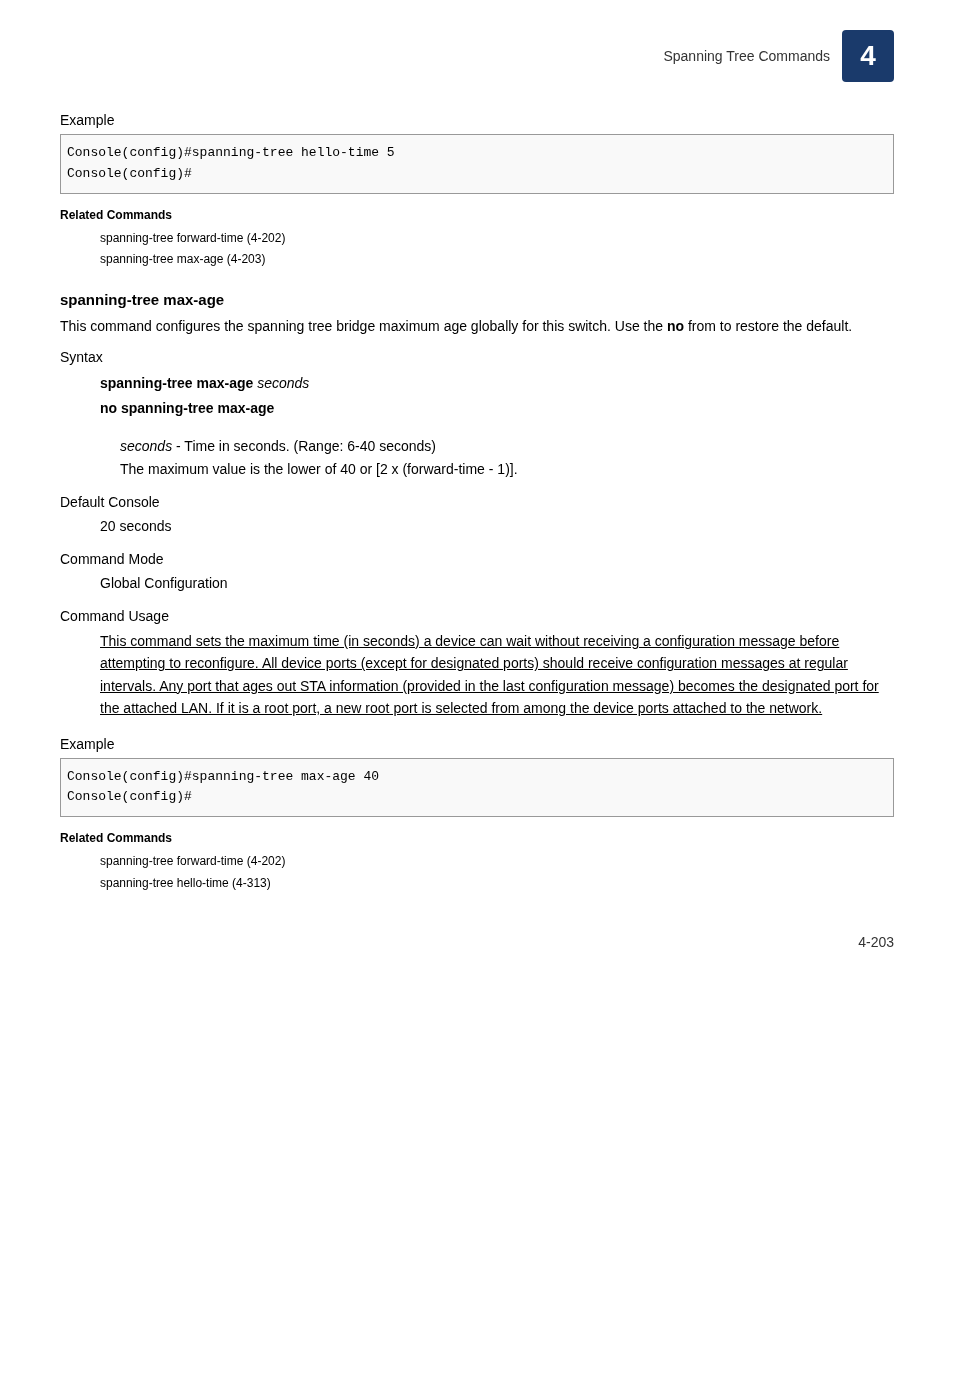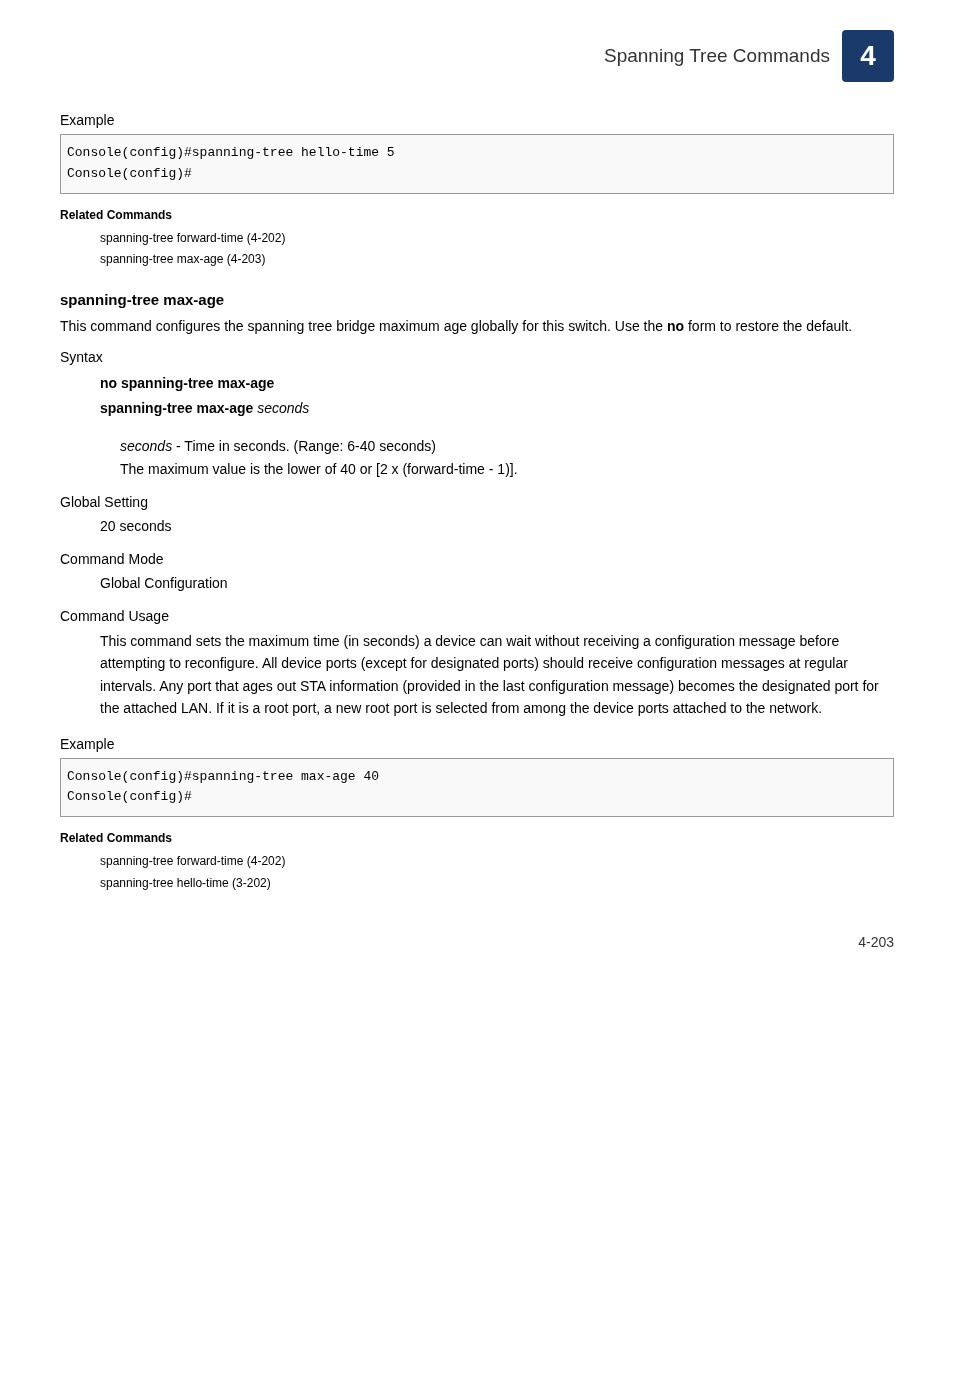--- a/index.html
+++ b/index.html
@@ -15,21 +15,21 @@
 
     
     .page-header {
       display: flex;
       justify-content: flex-end;
       align-items: center;
       margin-bottom: 30px;
       border-bottom: none;
     }
     .header-title {
-      font-size: 19px;
+      font-size: 14px;
       color: #333;
       margin-right: 12px;
     }
     .chapter-badge {
       background: #1a3a6b;
       color: #fff;
       font-size: 28px;
       font-weight: bold;
       width: 52px;
       height: 52px;
@@ -112,20 +112,21 @@
     .subsection-indent {
       padding-left: 40px;
       line-height: 1.5;
     }
 
     
     .usage-paragraph {
       padding-left: 40px;
       line-height: 1.6;
       margin-bottom: 16px;
+      text-decoration: underline;
     }
 
     
     .page-number {
       text-align: right;
       font-size: 14px;
       margin-top: 40px;
       color: #333;
     }
   </style>
@@ -147,44 +148,44 @@
   <div class="related-commands-title">Related Commands</div>
   <div class="related-commands-list">
     <div>spanning-tree forward-time (4-202)</div>
     <div>spanning-tree max-age (4-203)</div>
   </div>
 </div>
 
 <div class="command-name">spanning-tree max-age</div>
 
 <div class="description">
-  <span>This command configures the spanning tree bridge maximum age globally for this switch. Use the </span><b>no</b><span> form to restore the default.</span>
+  <span>This command configures the spanning tree bridge maximum age globally for this switch. Use the </span><b>no</b><span> from to restore the default.</span>
 </div>
 
 <div class="subsection">
   <div class="section-heading">Syntax</div>
   <div class="syntax-block">
     <div>
-      <span class="cmd-bold">no spanning-tree max-age</span><span class="cmd-italic"></span>
+      <span class="cmd-bold">spanning-tree max-age</span><span class="cmd-italic"> seconds</span>
     </div>
     <div>
-      <span class="cmd-bold">spanning-tree max-age</span><span class="cmd-italic"> seconds</span>
+      <span class="cmd-bold">no spanning-tree max-age</span><span class="cmd-italic"></span>
     </div>
   </div>
 
   <div class="param-block">
     <div>
       <span style="font-style:italic;">seconds</span><span> - Time in seconds. (Range: 6-40 seconds)</span>
     </div>
     <div>The maximum value is the lower of 40 or [2 x (forward-time - 1)].</div>
   </div>
 </div>
 
 <div class="subsection">
-  <div class="section-heading">Global Setting</div>
+  <div class="section-heading">Default Console</div>
   <div class="subsection-indent">20 seconds</div>
 </div>
 
 <div class="subsection">
   <div class="section-heading">Command Mode</div>
   <div class="subsection-indent">Global Configuration</div>
 </div>
 
 <div class="subsection">
   <div class="section-heading">Command Usage</div>
@@ -194,17 +195,17 @@
 <div class="subsection">
   <div class="section-heading">Example</div>
   <div class="code-box">Console(config)#spanning-tree max-age 40
 Console(config)#</div>
 </div>
 
 <div class="related-commands-section">
   <div class="related-commands-title">Related Commands</div>
   <div class="related-commands-list">
     <div>spanning-tree forward-time (4-202)</div>
-    <div>spanning-tree hello-time (3-202)</div>
+    <div>spanning-tree hello-time (4-313)</div>
   </div>
 </div>
 
 <div class="page-number">4-203</div>
 
 </body></html>

